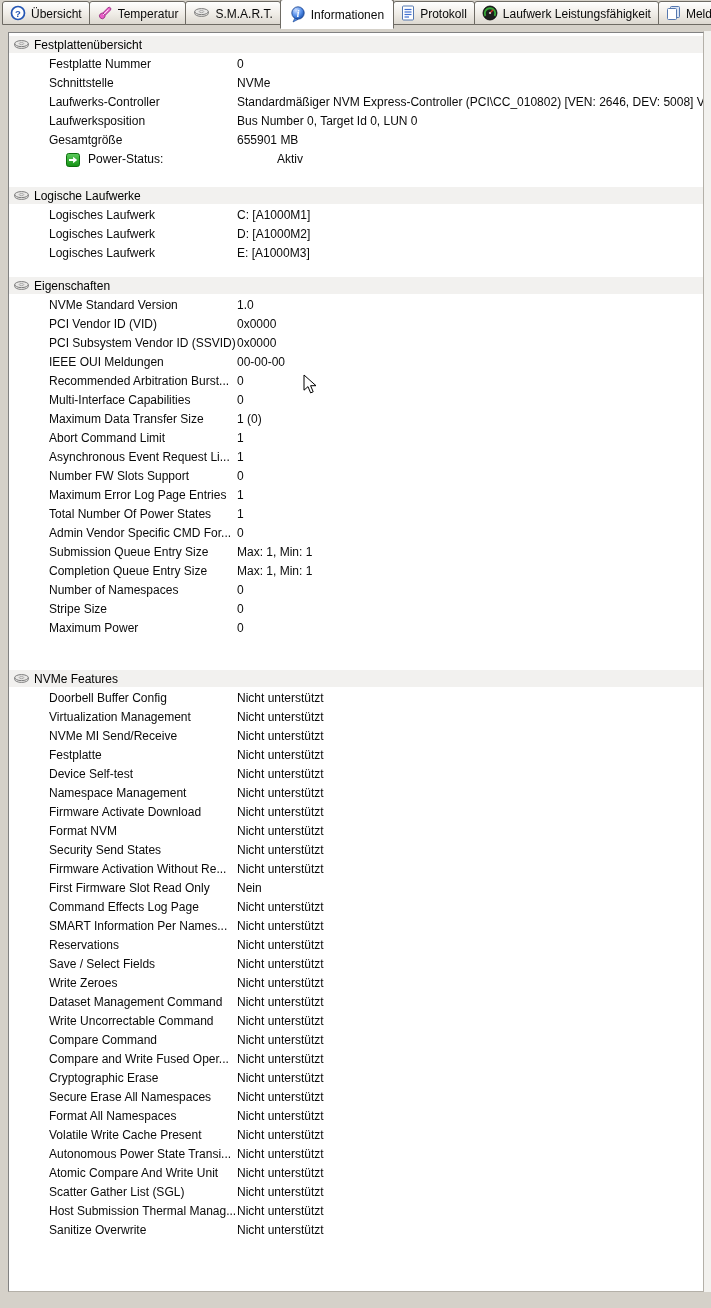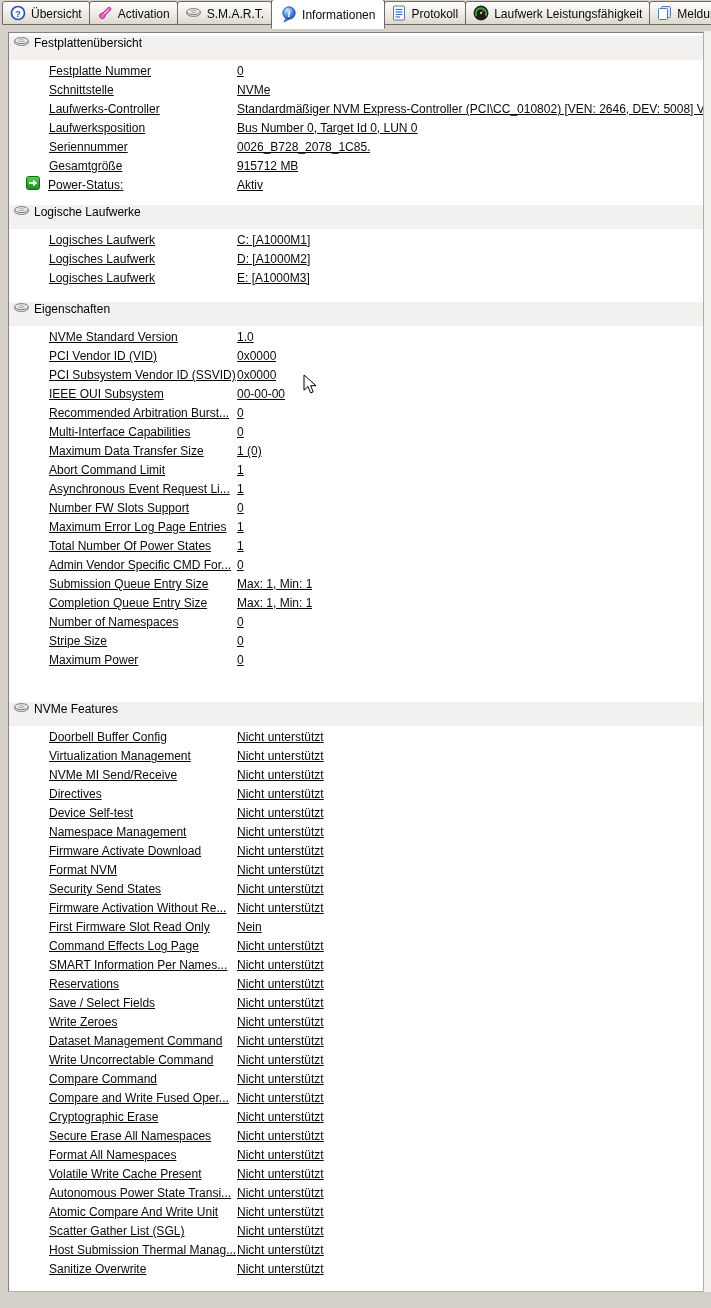--- a/index.html
+++ b/index.html
@@ -37,37 +37,36 @@
     border:1px solid #828282;
     border-right-color:#b4b0a8;border-bottom-color:#b4b0a8;
     overflow:hidden;
   }
   .right-strip{
     position:absolute;right:0;top:31px;width:7px;height:1261px;
     background:#f2f1ee;border-left:1px solid #c6c2ba;
   }
   .section{margin:0;}
   .section-header{
-    height:24px;display:flex;align-items:flex-start;
+    height:17px;display:flex;align-items:center;
     background:#f2f1ef;padding-left:4px;gap:4px;
   }
   .section-header .sec-icon{display:inline-flex;align-items:center;flex:none;}
   .section-title{color:#000;}
   .row{
-    display:flex;align-items:flex-start;height:19px;line-height:19px;
+    display:flex;align-items:center;height:19px;line-height:19px;
     padding-left:40px;
-    text-decoration:underline;
-  }
-  .row.has-icon{padding-left:17px;}
+  }
+  .row.has-icon{padding-left:17px;margin-left:40px;}
   .row .row-icon{width:15px;display:inline-flex;align-items:center;margin-right:7px;flex:none;}
   .row .lbl{width:188px;flex:none;white-space:nowrap;overflow:hidden;}
   .row.has-icon .lbl{width:189px;}
   .row .val{white-space:pre;overflow:hidden;}
   .mt-s1{margin-top:3px;}
-  .mt-s2{margin-top:10px;}
+  .mt-s2{margin-top:18px;}
   .mt-s3{margin-top:14px;}
   .mt-s4{margin-top:32px;}
   .sec-gap{height:2px;}
   
   .cursor{position:absolute;left:303px;top:374px;z-index:9;pointer-events:none;}
 </style>
 </head>
 <body>
 
 <div class="tabbar">
@@ -83,21 +82,21 @@
     <div class="tab">
       <span class="tab-icon">
         <svg width="16" height="16" viewBox="0 0 16 16">
           <g transform="rotate(45 8 8)">
             <rect x="6.4" y="0.5" width="3.4" height="10.5" rx="1.7" fill="#ea5ec8" stroke="#93307e" stroke-width="0.8"></rect>
             <circle cx="8.1" cy="12" r="2.8" fill="#ea5ec8" stroke="#93307e" stroke-width="0.8"></circle>
             <line x1="8.1" y1="3" x2="8.1" y2="10.5" stroke="#ffffff" stroke-width="0.9"></line>
           </g>
         </svg>
       </span>
-      <span class="tab-label">Activation</span>
+      <span class="tab-label">Temperatur</span>
     </div>
     <div class="tab">
       <span class="tab-icon">
         <svg width="17" height="12" viewBox="0 0 17 12">
           <ellipse cx="8.5" cy="4.6" rx="6.8" ry="3" fill="#e9e8e6" stroke="#7d7d7d" stroke-width="1"></ellipse>
           <path d="M1.7 4.6 v1.8 a6.8 3 0 0 0 13.6 0 V4.6" fill="none" stroke="#7d7d7d" stroke-width="1"></path>
           <ellipse cx="8.5" cy="4.6" rx="2.3" ry="1.05" fill="none" stroke="#9a9a9a" stroke-width="0.8"></ellipse>
         </svg>
       </span>
       <span class="tab-label">S.M.A.R.T.</span>
@@ -178,26 +177,22 @@
       </div>
       <div class="row">
         <span class="lbl">Laufwerks-Controller</span>
         <span class="val">Standardmäßiger NVM Express-Controller (PCI\CC_010802) [VEN: 2646, DEV: 5008] V...</span>
       </div>
       <div class="row">
         <span class="lbl">Laufwerksposition</span>
         <span class="val">Bus Number 0, Target Id 0, LUN 0</span>
       </div>
       <div class="row">
-        <span class="lbl">Seriennummer</span>
-        <span class="val">0026_B728_2078_1C85.</span>
-      </div>
-      <div class="row">
         <span class="lbl">Gesamtgröße</span>
-        <span class="val">915712 MB</span>
+        <span class="val">655901 MB</span>
       </div>
       <div class="row has-icon">
         <span class="row-icon">
           <svg width="14" height="14" viewBox="0 0 14 14">
             <defs>
               <linearGradient id="pg" x1="0" y1="0" x2="0" y2="1">
                 <stop offset="0%" stop-color="#5ecc5e"></stop>
                 <stop offset="100%" stop-color="#129112"></stop>
               </linearGradient>
             </defs>
@@ -252,21 +247,21 @@
       </div>
       <div class="row">
         <span class="lbl">PCI Vendor ID (VID)</span>
         <span class="val">0x0000</span>
       </div>
       <div class="row">
         <span class="lbl">PCI Subsystem Vendor ID (SSVID)</span>
         <span class="val">0x0000</span>
       </div>
       <div class="row">
-        <span class="lbl">IEEE OUI Subsystem</span>
+        <span class="lbl">IEEE OUI Meldungen</span>
         <span class="val">00-00-00</span>
       </div>
       <div class="row">
         <span class="lbl">Recommended Arbitration Burst...</span>
         <span class="val">0</span>
       </div>
       <div class="row">
         <span class="lbl">Multi-Interface Capabilities</span>
         <span class="val">0</span>
       </div>
@@ -337,21 +332,21 @@
       </div>
       <div class="row">
         <span class="lbl">Virtualization Management</span>
         <span class="val">Nicht unterstützt</span>
       </div>
       <div class="row">
         <span class="lbl">NVMe MI Send/Receive</span>
         <span class="val">Nicht unterstützt</span>
       </div>
       <div class="row">
-        <span class="lbl">Directives</span>
+        <span class="lbl">Festplatte</span>
         <span class="val">Nicht unterstützt</span>
       </div>
       <div class="row">
         <span class="lbl">Device Self-test</span>
         <span class="val">Nicht unterstützt</span>
       </div>
       <div class="row">
         <span class="lbl">Namespace Management</span>
         <span class="val">Nicht unterstützt</span>
       </div>

